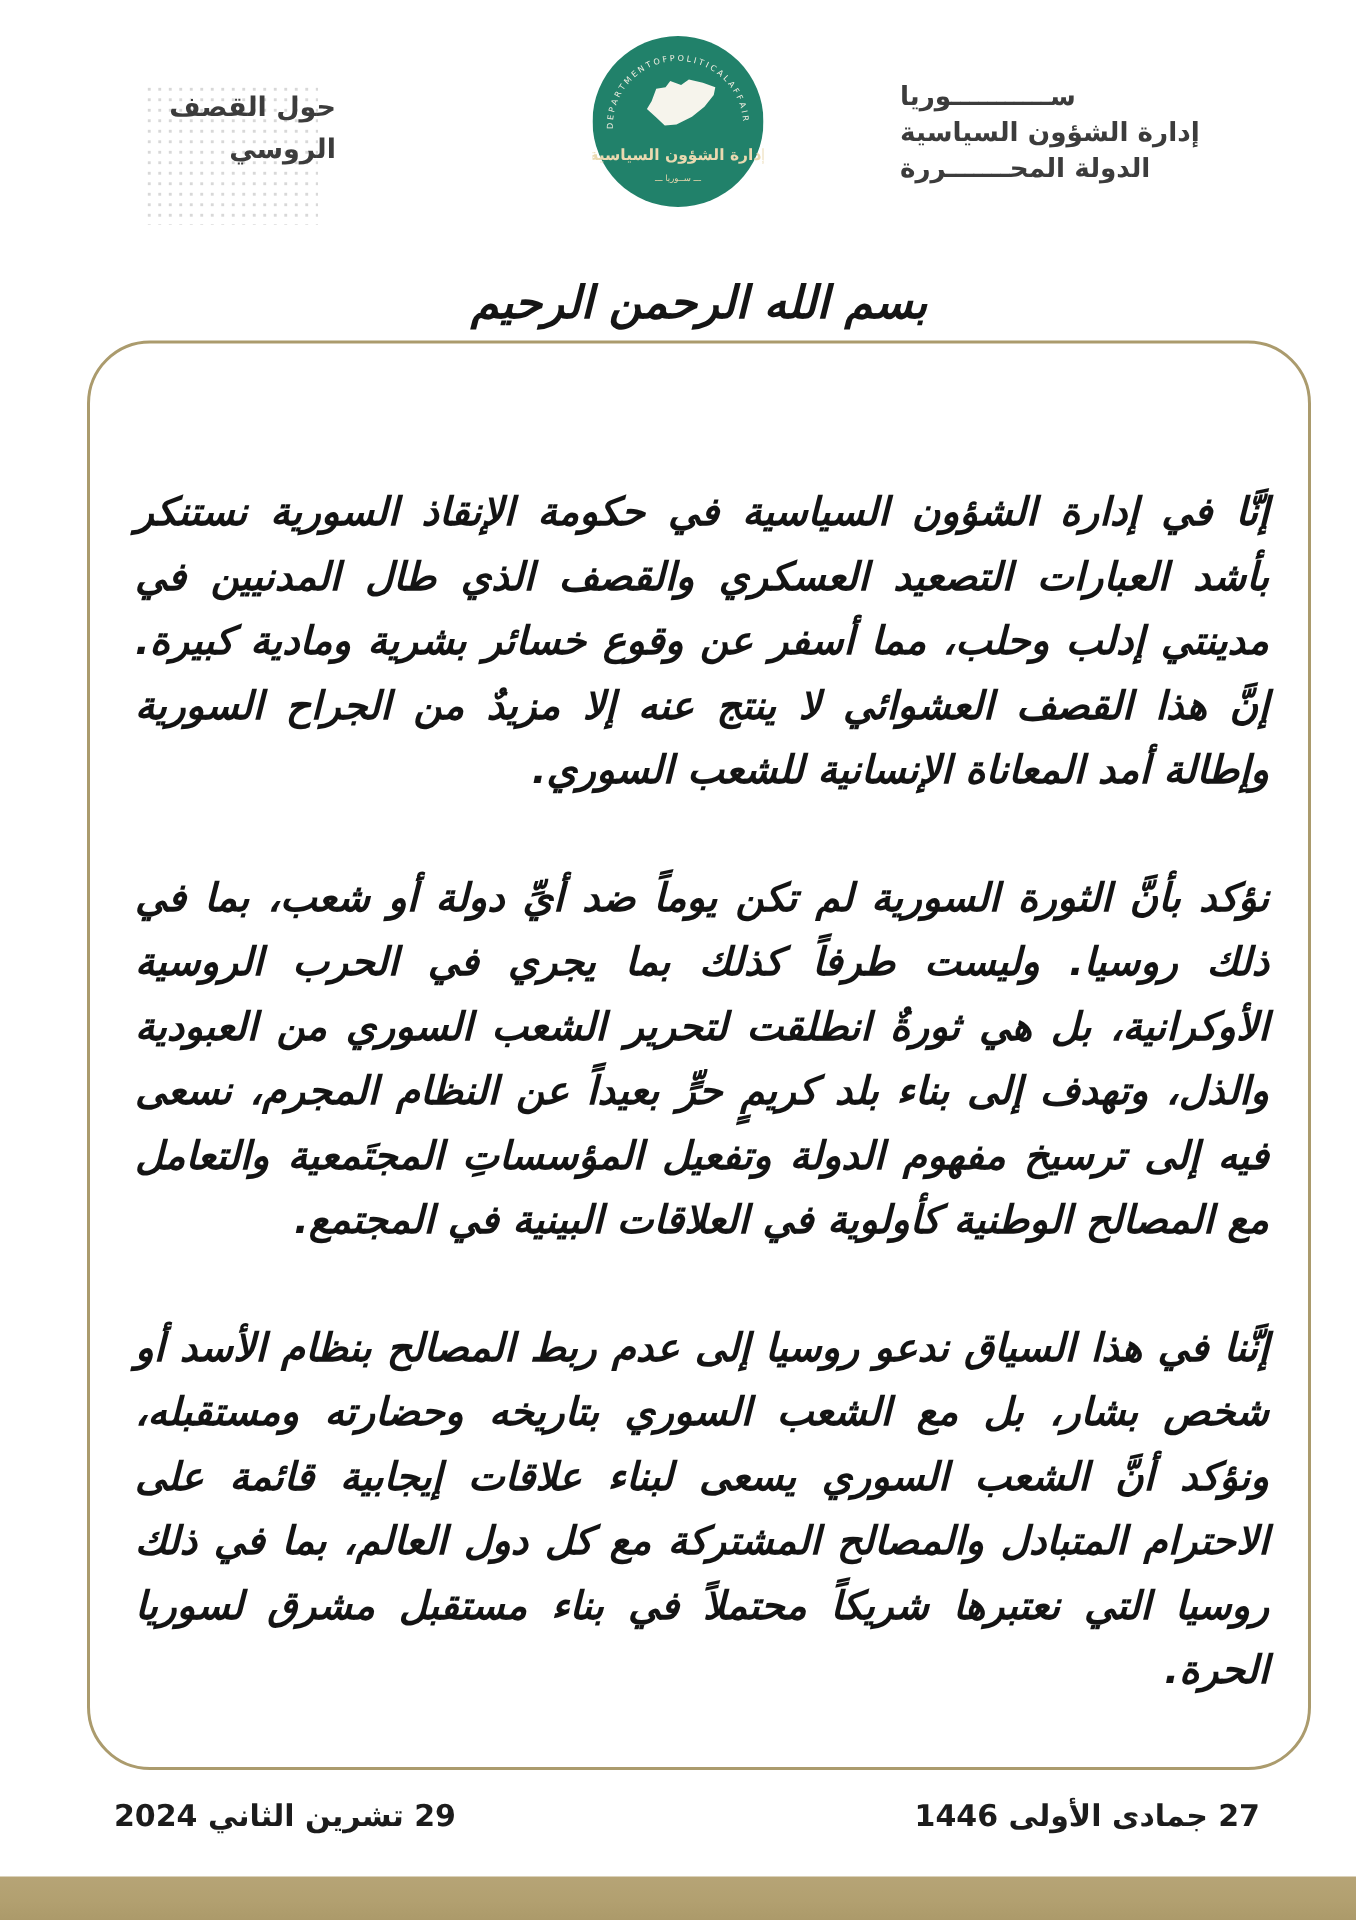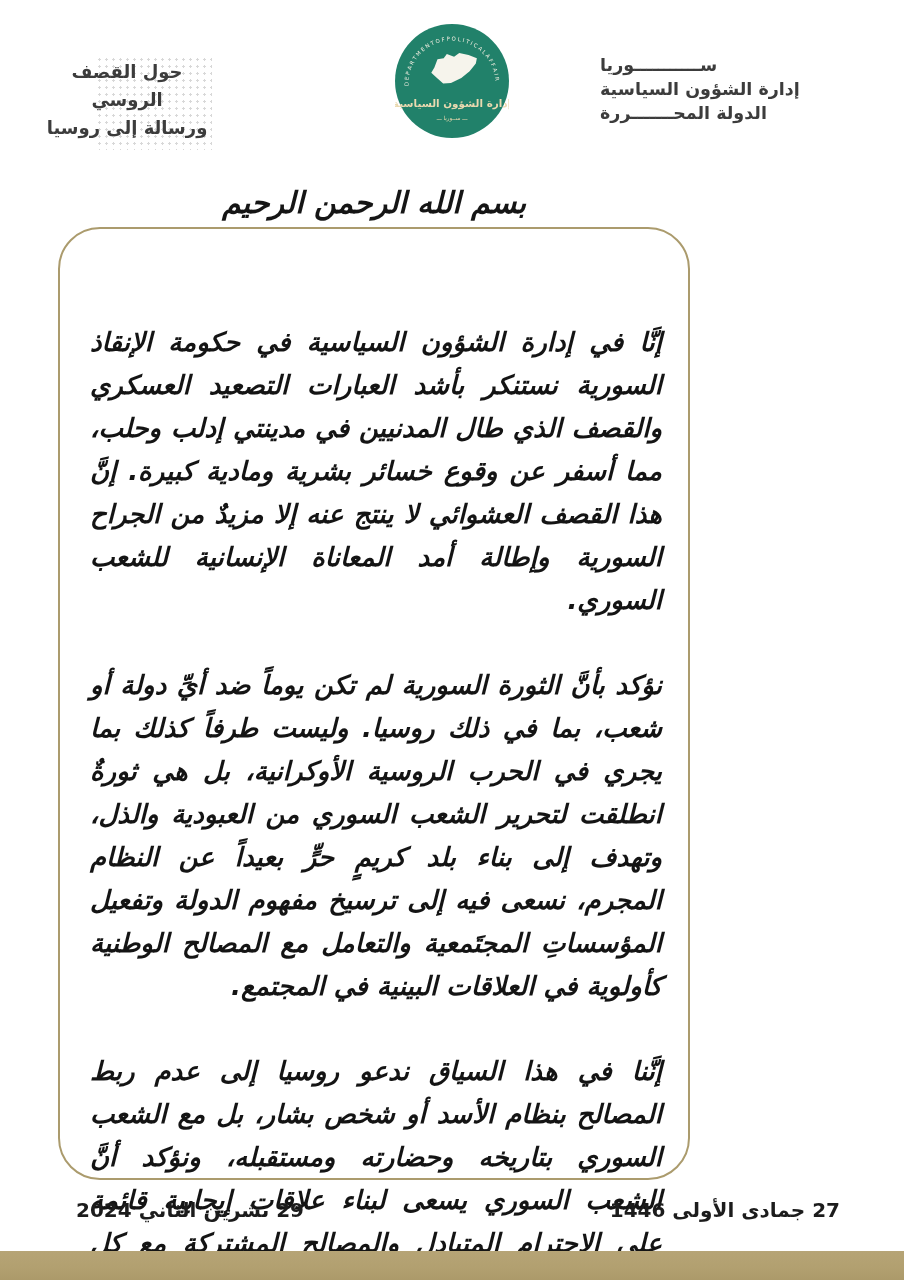--- a/index.html
+++ b/index.html
@@ -9,37 +9,37 @@
     font-family:"DejaVu Sans",sans-serif;
     -webkit-font-smoothing:antialiased;
   }
   
   .hdr-dots{
     position:absolute;left:96px;top:56px;width:116px;height:94px;
     background-image:radial-gradient(circle,#d8d8d8 1.1px,transparent 1.2px);
     background-size:7px 7px;z-index:0;
   }
   .hdr-left{
-    position:absolute;left:42px;top:58px;width:170px;z-index:1;
-    direction:rtl;text-align:center;
+    position:absolute;left:54px;top:58px;width:170px;z-index:1;
+    direction:rtl;text-align:right;
     font-size:18px;font-weight:bold;color:#3c3c3c;line-height:1.55;
   }
   .hdr-right{
     position:absolute;right:84px;top:53px;width:220px;
     direction:rtl;text-align:left;
     font-size:17.5px;font-weight:bold;color:#3c3c3c;line-height:1.38;
   }
   
   .logo{
     position:absolute;left:50%;top:24px;transform:translateX(-50%);
     width:114px;height:114px;z-index:2;
   }
   
   .frame{
-    position:absolute;left:58px;top:227px;width:632px;height:953px;
+    position:absolute;left:58px;top:227px;width:816px;height:953px;
     border:2.5px solid #ab9b6d;border-radius:42px;background:#ffffff;
     box-sizing:border-box;
   }
   .bismillah{
     position:absolute;top:-50px;left:50%;transform:translateX(-50%);
     background:#ffffff;padding:6px 22px;white-space:nowrap;
     direction:rtl;font-size:30px;font-weight:bold;color:#151515;
     font-style:italic;
   }
   .letter-body{
@@ -59,21 +59,20 @@
     background:linear-gradient(180deg,#b6a476 0%,#b2a070 55%,#ac9a6a 100%);
   }
 </style>
 </head>
 <body>
 
 <div class="hdr-dots"></div>
 
 <div class="hdr-left">
   <div>حول القصف الروسي</div>
-  <div>ورسالة إلى روسيا</div>
 </div>
 
 <div class="logo">
   <svg viewBox="0 0 110 110" width="114" height="114">
     <circle cx="55" cy="55" r="55" fill="#21816a"></circle>
     <defs>
       <path id="arcTop" d="M 13,58 A 42,42 0 0 1 97,58" fill="none"></path>
     </defs>
     <text font-size="5.2" fill="#f3efe2" font-family="DejaVu Sans, sans-serif">
       <textPath href="#arcTop" startOffset="50%" text-anchor="middle">٭ D E P A R T M E N T   O F   P O L I T I C A L   A F F A I R S ٭</textPath>

